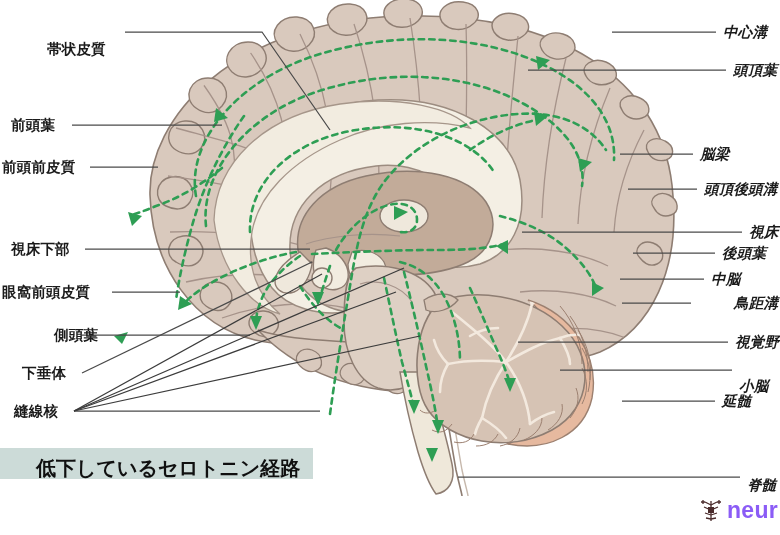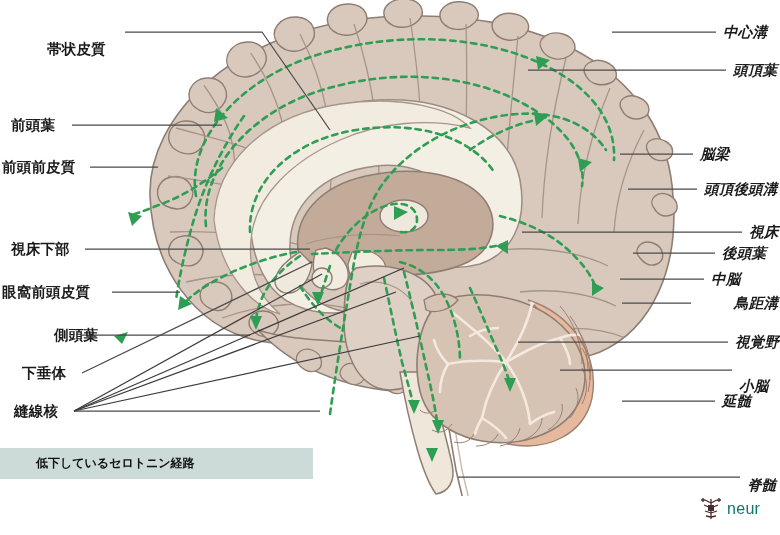--- a/index.html
+++ b/index.html
@@ -28,34 +28,34 @@
   .label.left  { text-align: right; }
   #legend-band {
     position: absolute;
     left: 0; top: 448px;
     width: 313px; height: 31px;
     background: #ccdbd8;
   }
   #legend-label {
     position: absolute;
     left: 36px; top: 455px;
-    font-size: 12px;
+    font-size: 20px;
     font-weight: 700;
     color: #101010;
     white-space: nowrap;
   }
   #brand {
     position: absolute;
     left: 700px; top: 497px;
     display: flex; align-items: center; gap: 5px;
   }
   #brand-text {
-    font-size: 16px;
-    font-weight: 400;
-    color: #0f766e;
+    font-size: 23px;
+    font-weight: 700;
+    color: #8b5cf6;
     letter-spacing: 0.3px;
   }
 </style>
 </head>
 <body>
 
 <svg id="figure" viewBox="0 0 780 535">
   <defs>
     <clipPath id="clipCortex">
       <path d="M150 195 C148 120 230 22 400 16 C560 12 660 80 672 185

